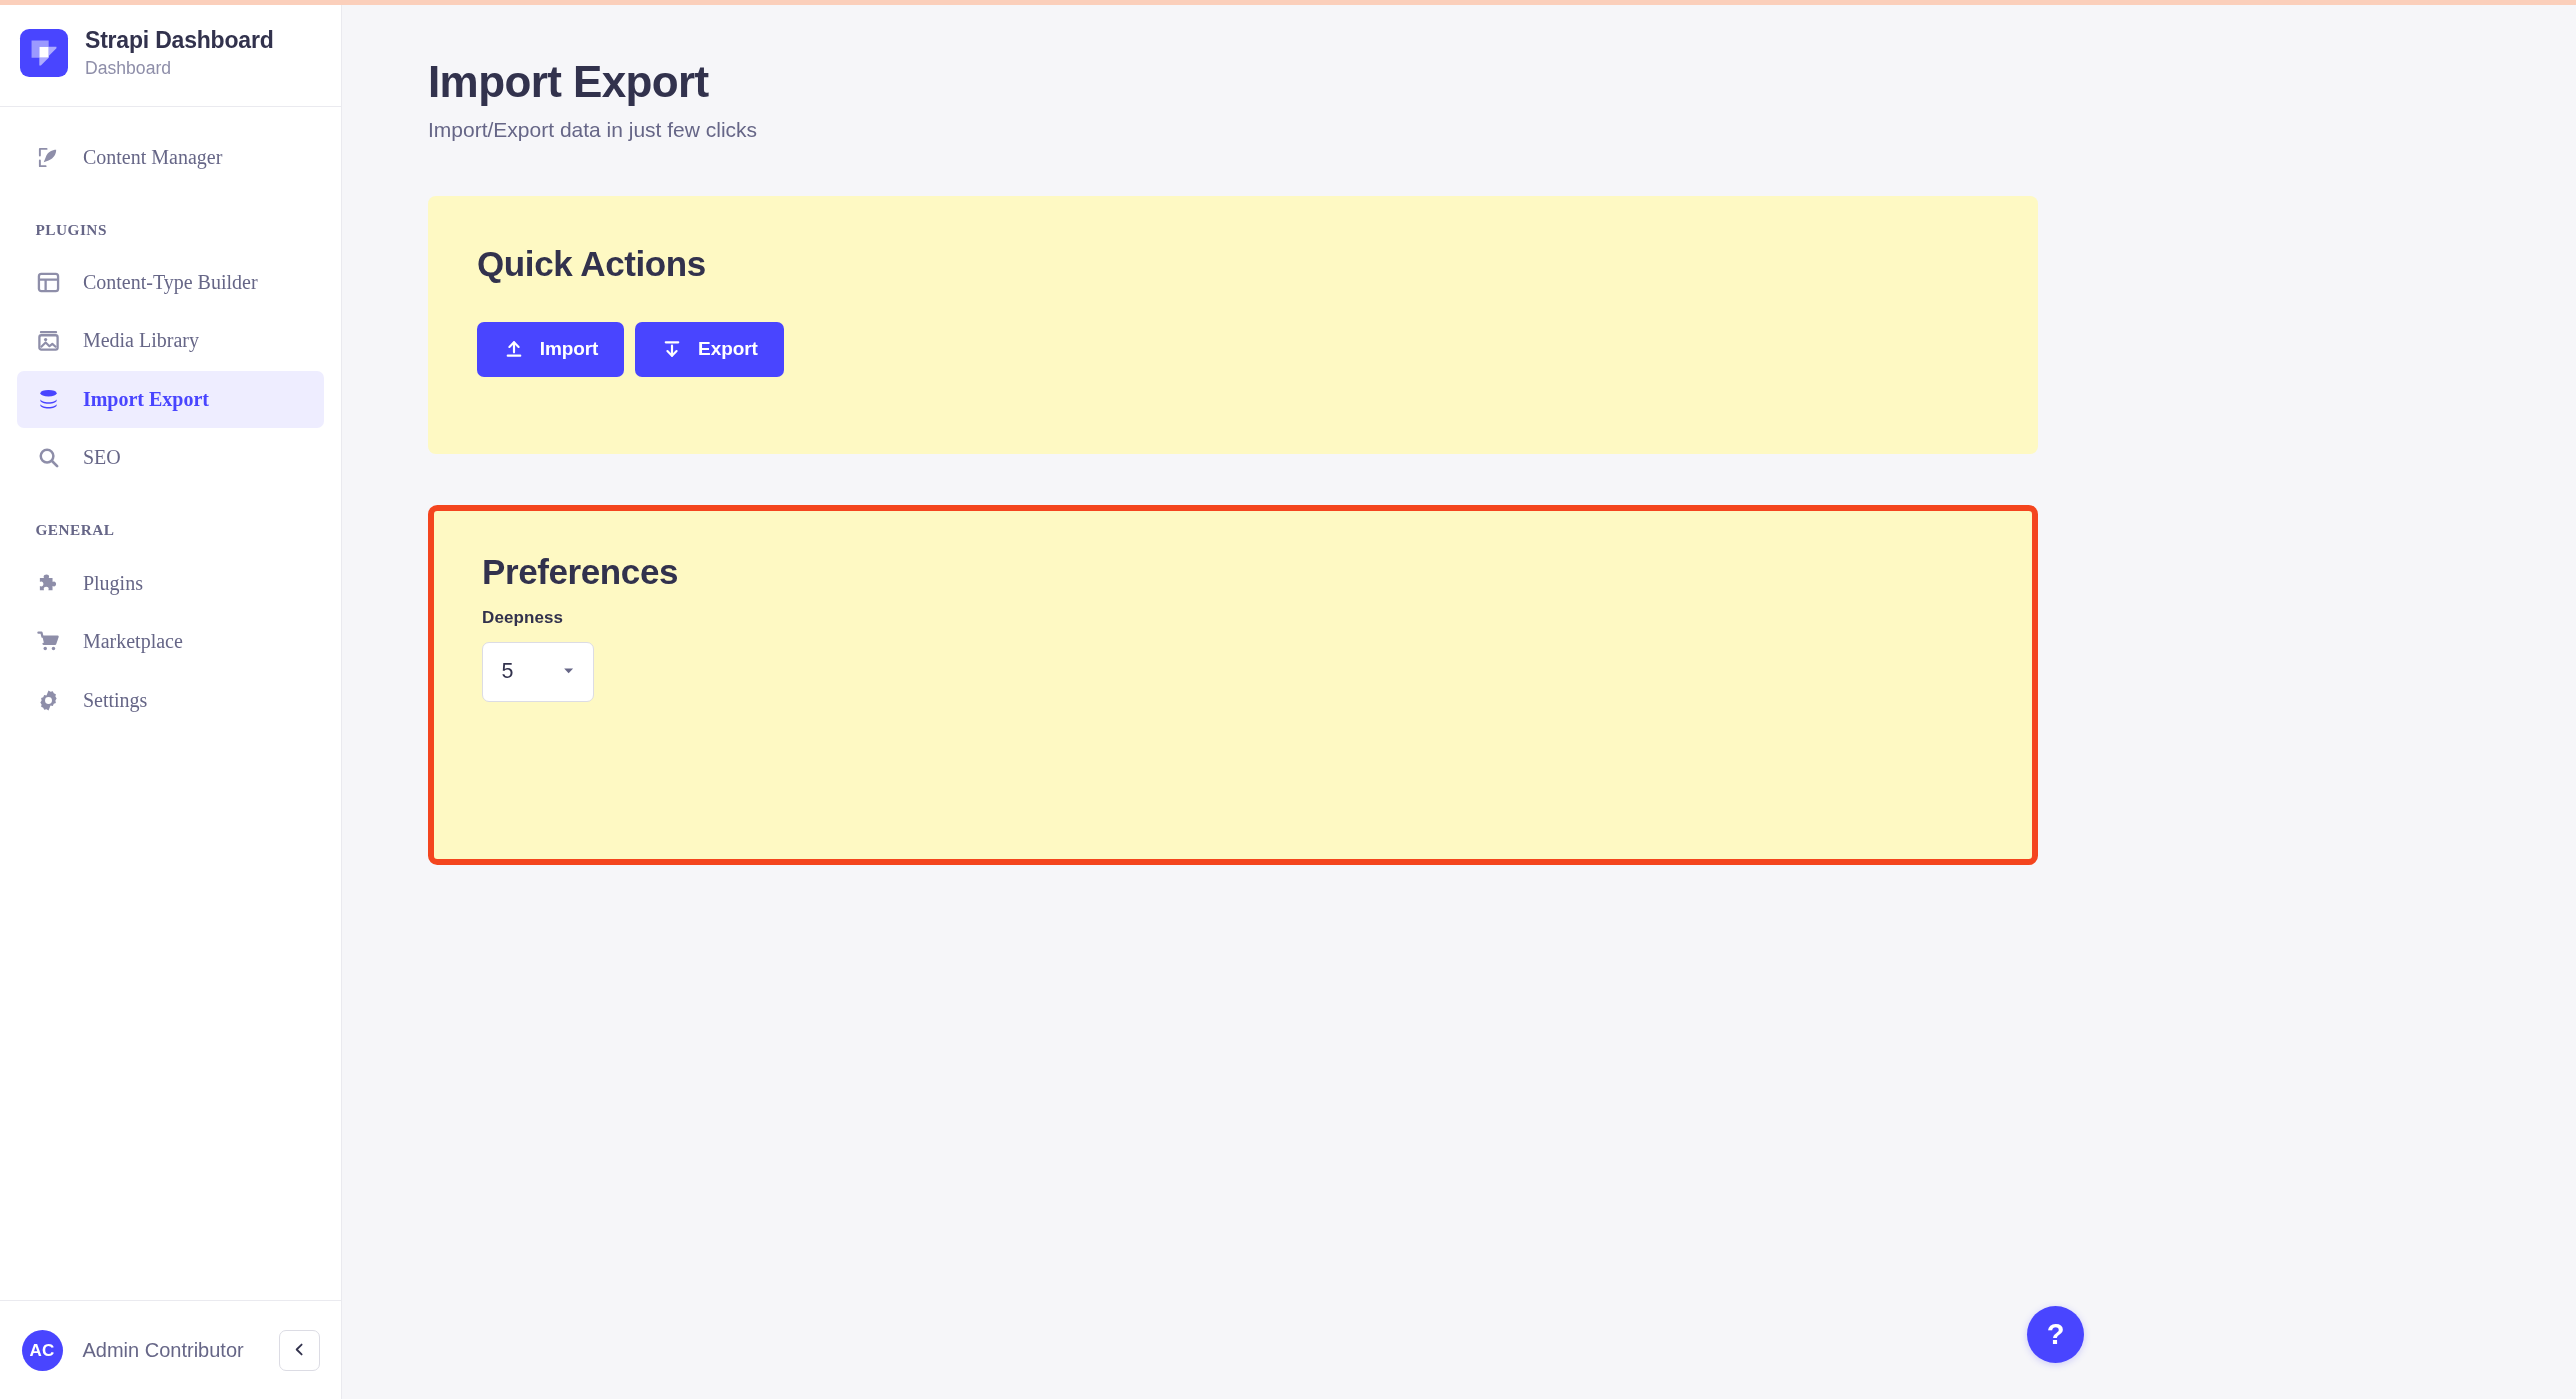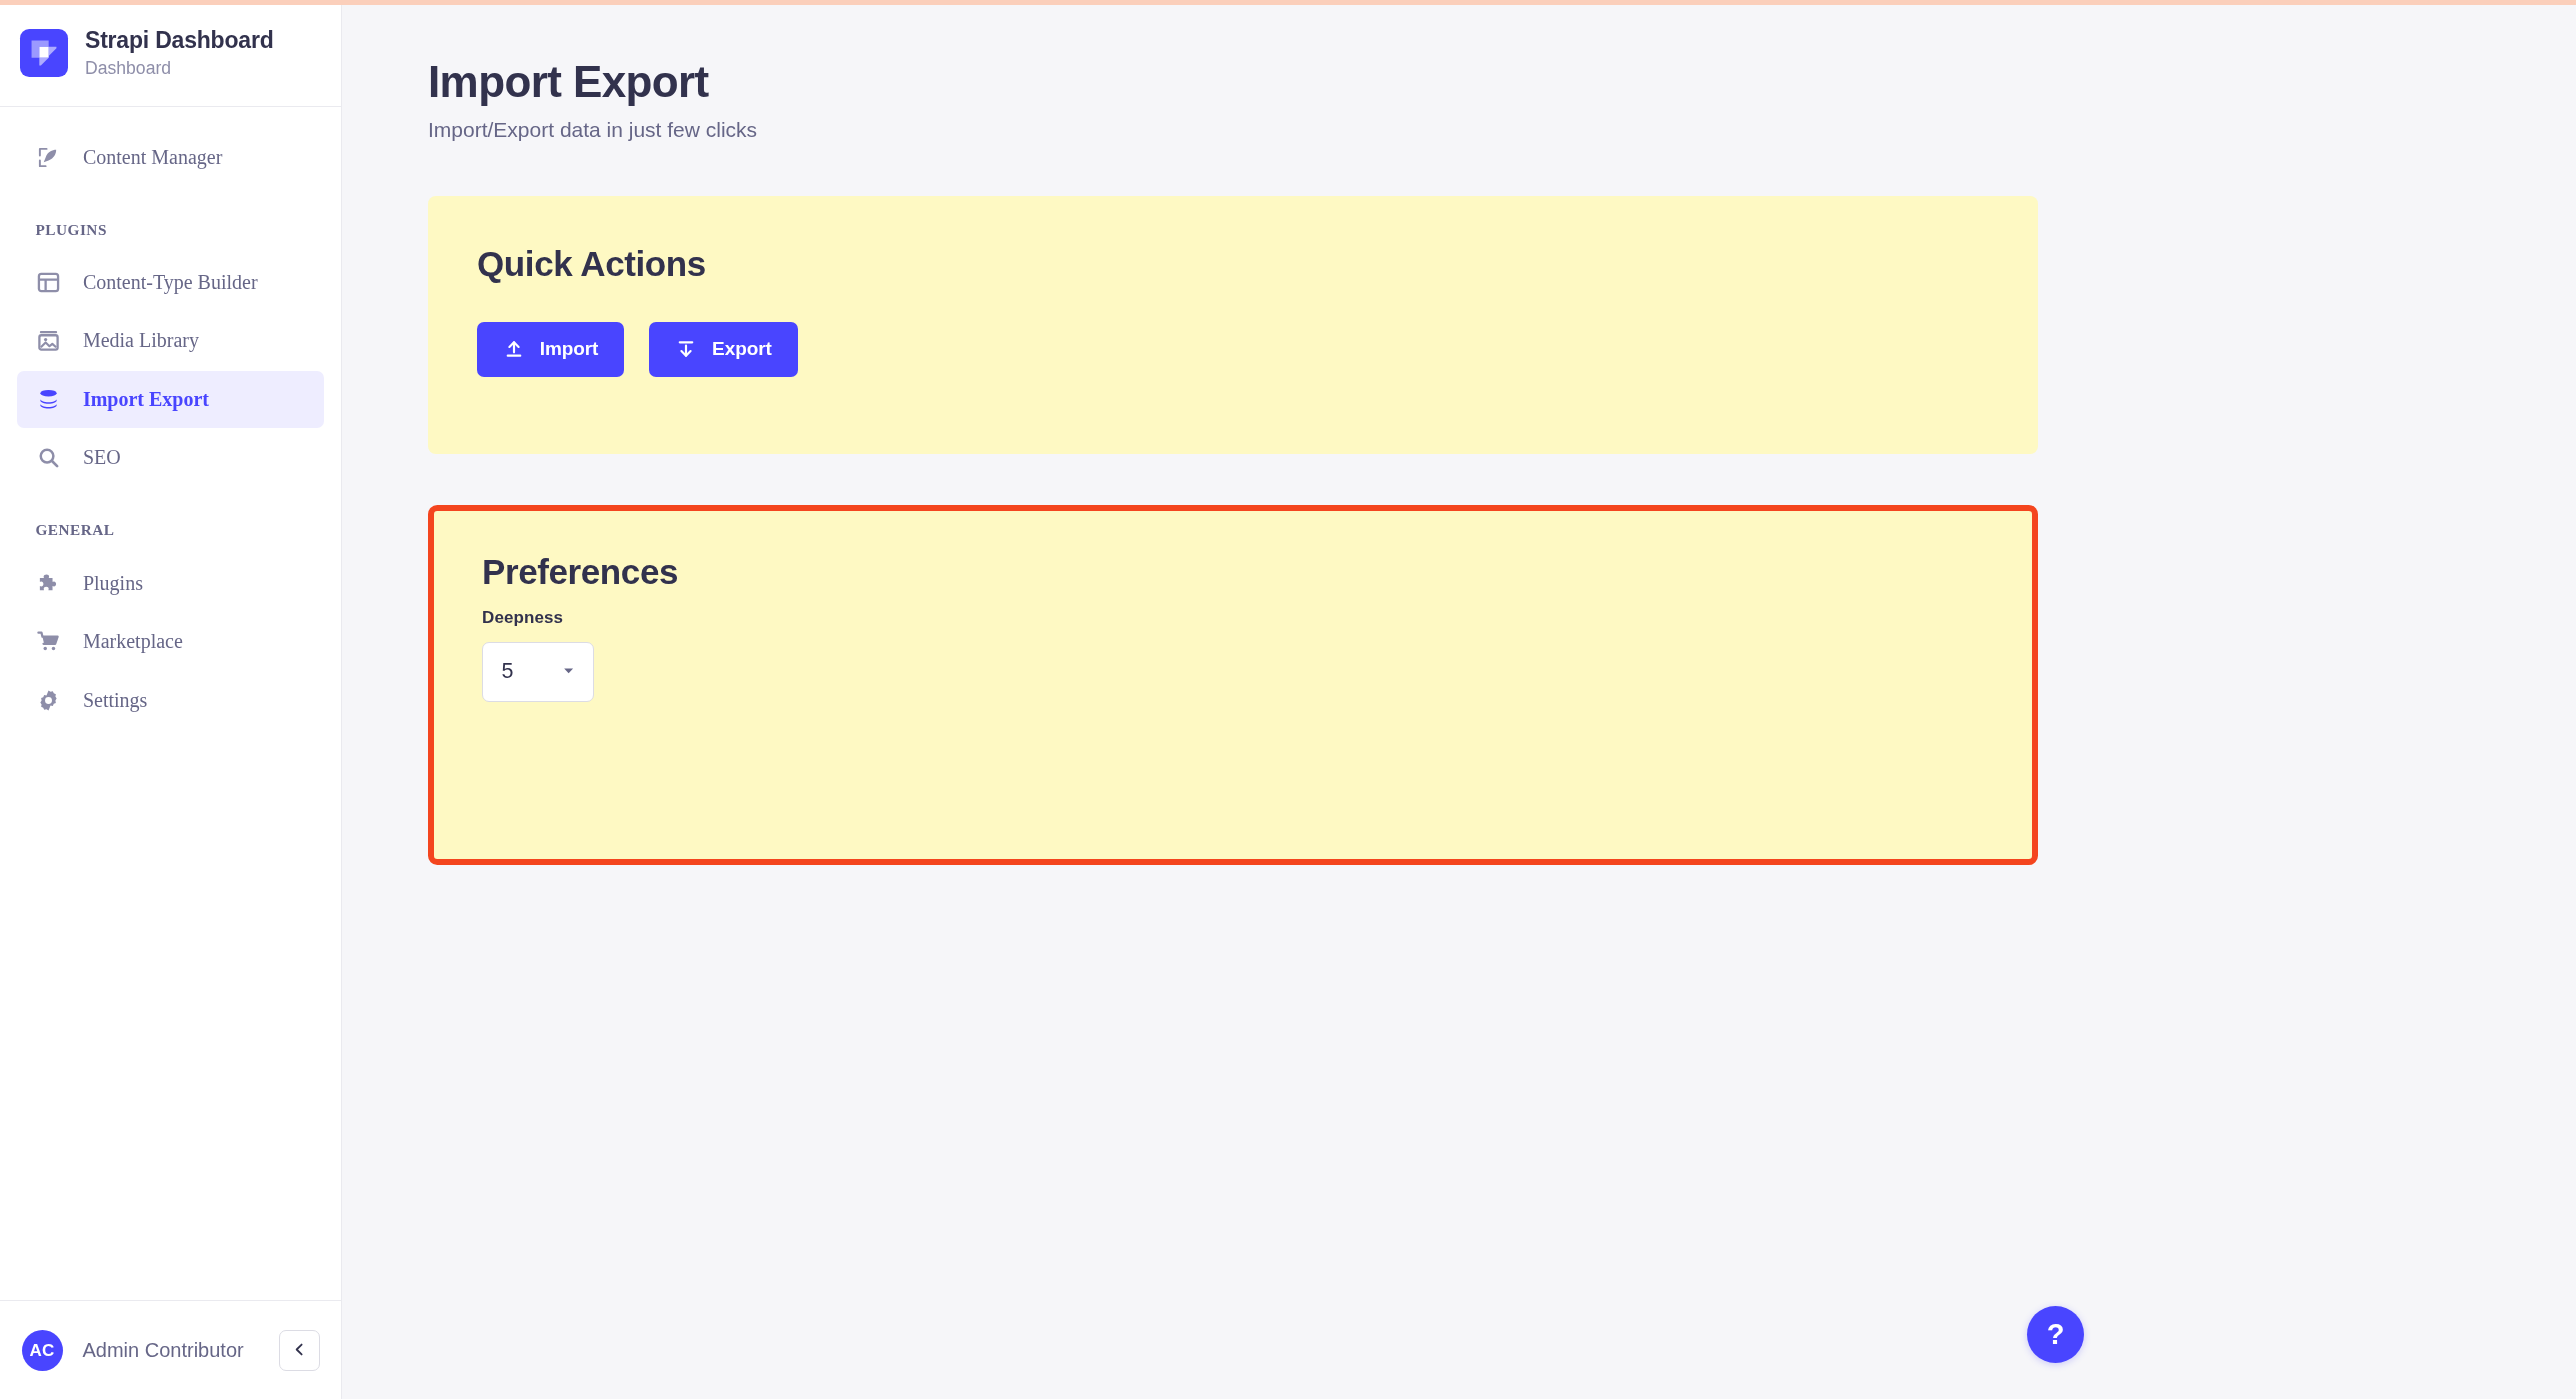--- a/index.html
+++ b/index.html
@@ -163,21 +163,21 @@
     padding: 48px 55px 0 49px;
   }
   .card-title {
     font-size: 35px;
     font-weight: 700;
     color: #32324d;
     letter-spacing: -0.4px;
   }
   #quick-actions-buttons {
     display: flex;
-    gap: 25px;
+    gap: 11px;
     margin-top: 38px;
   }
   .btn-primary {
     background: #4945ff;
     color: #ffffff;
     border: none;
     border-radius: 7px;
     height: 55px;
     padding: 0 26px;
     display: inline-flex;

